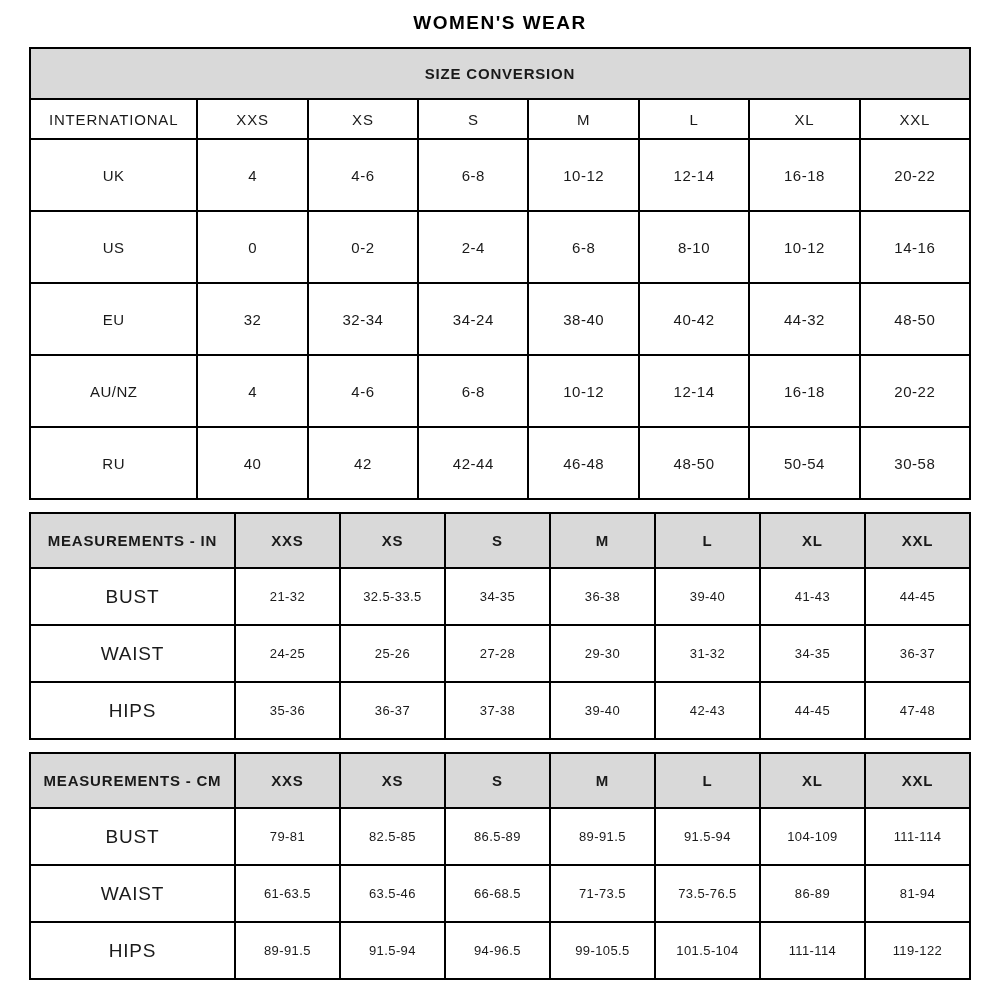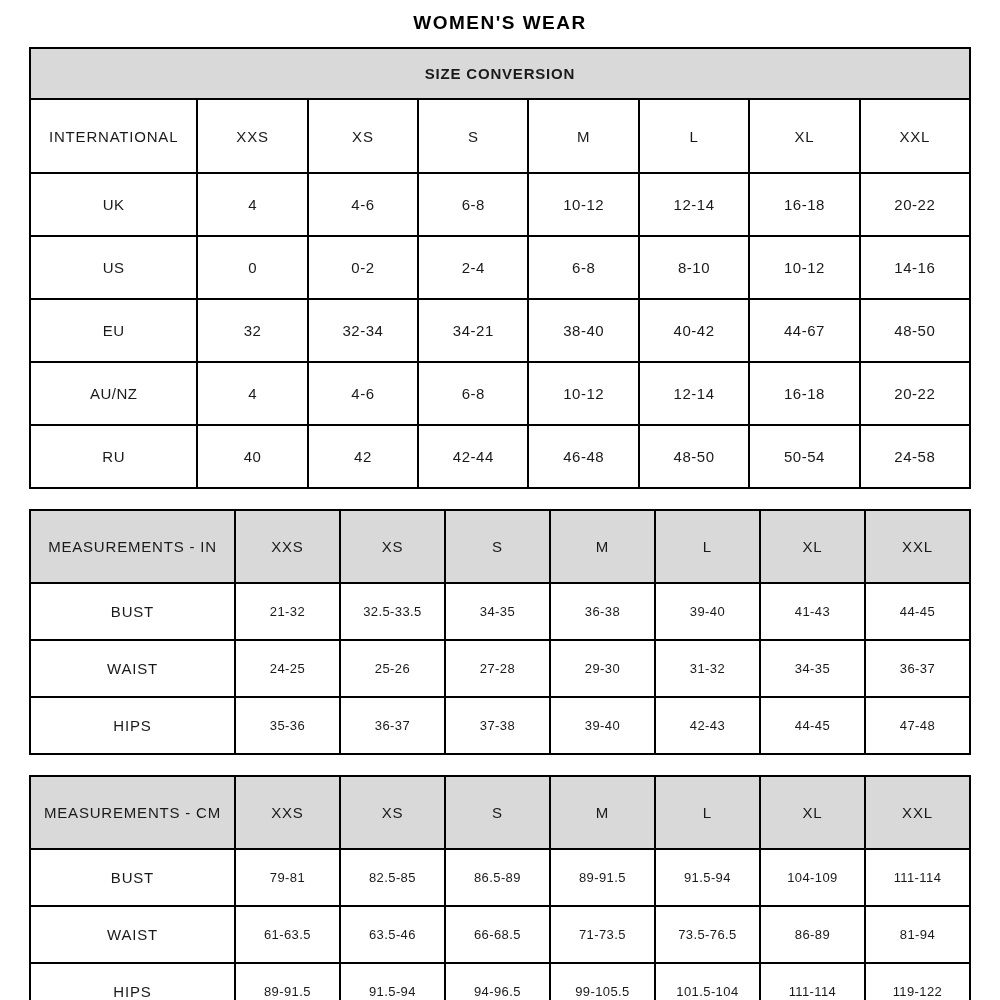--- a/index.html
+++ b/index.html
@@ -29,57 +29,57 @@
     border-collapse: collapse;
     table-layout: fixed;
   }
   td, th {
     border: 2px solid #000;
     text-align: center;
     vertical-align: middle;
     padding: 0 2px;
     overflow: hidden;
   }
-  .tbl { margin-bottom: 20px; }
+  .tbl { margin-bottom: 12px; }
   
   .size-tbl .banner-row th {
     height: 51px;
     background: #d9d9d9;
     font-size: 15px;
     font-weight: 700;
     letter-spacing: 0.8px;
   }
   .size-tbl .head-row td {
-    height: 74px;
+    height: 40px;
     font-size: 15px;
     font-weight: 400;
     letter-spacing: 0.8px;
   }
   .size-tbl .data-row td {
-    height: 63px;
+    height: 72px;
     font-size: 15px;
     font-weight: 400;
     letter-spacing: 0.5px;
   }
   
   .meas-tbl .head-row th {
-    height: 73px;
+    height: 55px;
     background: #d9d9d9;
     font-size: 15px;
-    font-weight: 400;
+    font-weight: 700;
     letter-spacing: 0.8px;
   }
   .meas-tbl .data-row td {
     height: 57px;
     font-size: 13px;
     font-weight: 400;
     letter-spacing: 0.4px;
   }
   .meas-tbl .data-row td.row-label {
-    font-size: 15px;
+    font-size: 19px;
     letter-spacing: 0.8px;
     border-radius: 19px;
   }
 </style>
 </head>
 <body>
 
 <div class="page">
 
   <h1 class="page-title">WOMEN'S WEAR</h1>
@@ -126,45 +126,45 @@
       <td>2-4</td>
       <td>6-8</td>
       <td>8-10</td>
       <td>10-12</td>
       <td>14-16</td>
     </tr>
     <tr class="data-row">
       <td class="row-label">EU</td>
       <td>32</td>
       <td>32-34</td>
-      <td>34-21</td>
+      <td>34-24</td>
       <td>38-40</td>
       <td>40-42</td>
-      <td>44-67</td>
+      <td>44-32</td>
       <td>48-50</td>
     </tr>
     <tr class="data-row">
       <td class="row-label">AU/NZ</td>
       <td>4</td>
       <td>4-6</td>
       <td>6-8</td>
       <td>10-12</td>
       <td>12-14</td>
       <td>16-18</td>
       <td>20-22</td>
     </tr>
     <tr class="data-row">
       <td class="row-label">RU</td>
       <td>40</td>
       <td>42</td>
       <td>42-44</td>
       <td>46-48</td>
       <td>48-50</td>
       <td>50-54</td>
-      <td>24-58</td>
+      <td>30-58</td>
     </tr>
   </tbody>
     </table>
 
   <table class="tbl meas-tbl">
     <colgroup>
       <col style="width:21.8%">
       <col style="width:11.17%">
         <col style="width:11.17%">
         <col style="width:11.17%">

